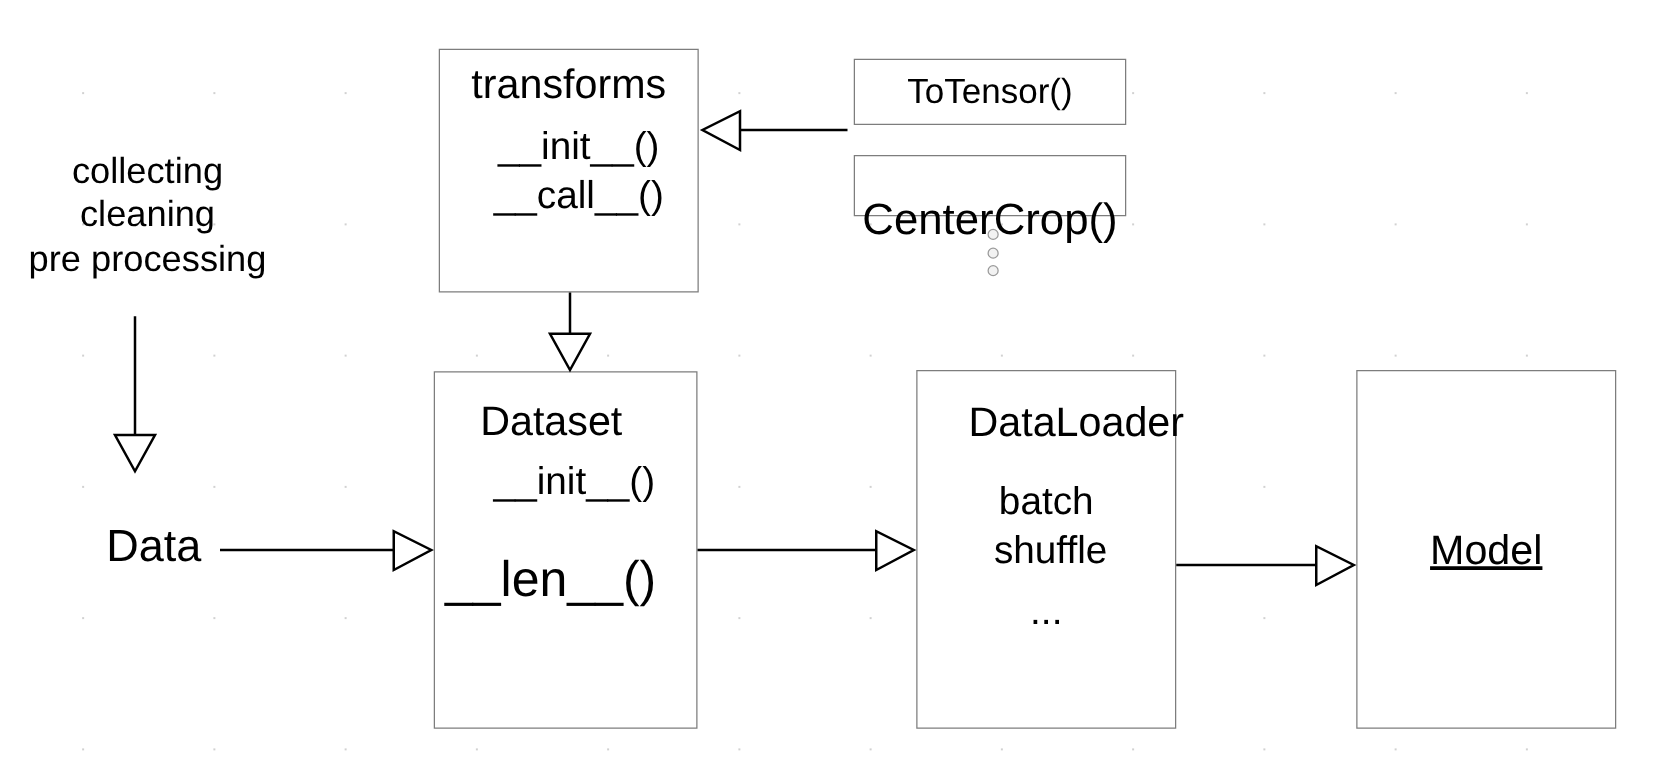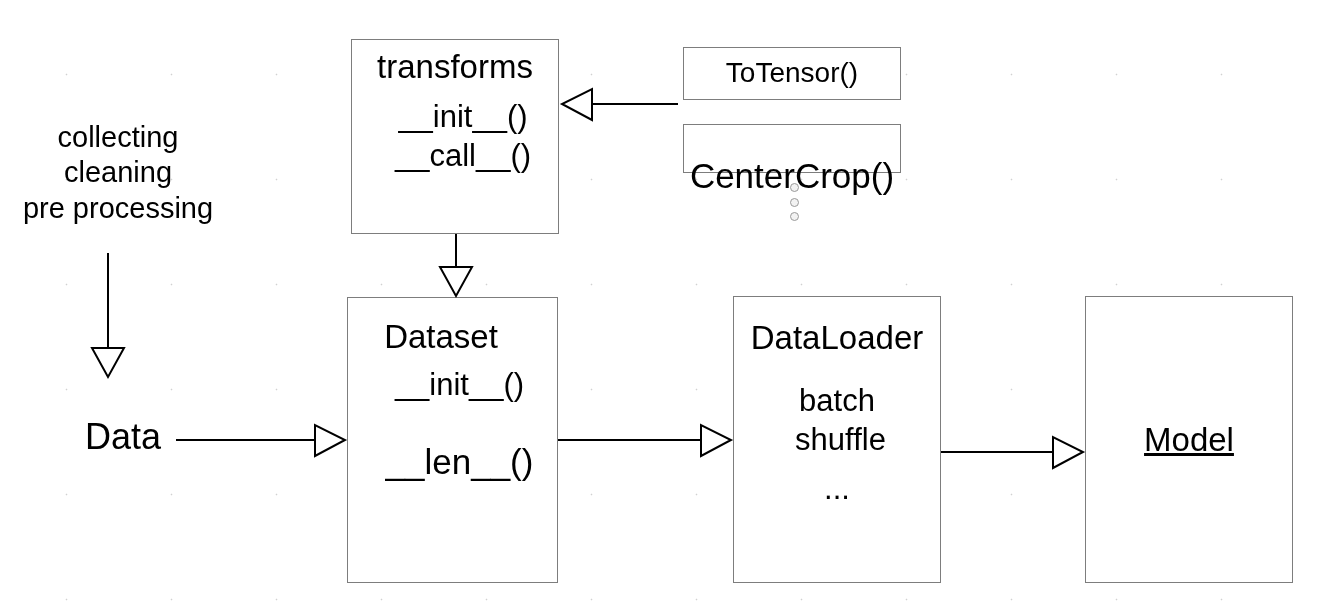--- a/index.html
+++ b/index.html
@@ -133,23 +133,23 @@
   </div>
 
   <div class="node-title" style="left:58px; top:419px; width:130px; font-size:36px;text-align:center;">Data</div>
 
   <div class="node-title" style="left:351px; top:50px; width:208px; font-size:33px;">transforms</div>
   <div class="mono-line" style="left:365px; top:101px; width:196px; font-size:31px;">__init__()</div>
   <div class="mono-line" style="left:365px; top:140px; width:196px; font-size:31px;">__call__()</div>
 
   <div class="node-title" style="left:347px; top:320px; width:188px; font-size:33px;">Dataset</div>
   <div class="mono-line" style="left:361px; top:369px; width:197px; font-size:31px;">__init__()</div>
-  <div class="mono-line" style="left:361px; top:444px; width:197px; font-size:35px;text-align:center;">__len__()</div>
+  <div class="mono-line" style="left:342px; top:444px; width:197px; font-size:40px;text-align:center;">__len__()</div>
 
-  <div class="node-title" style="left:733px; top:321px; width:208px; font-size:33px;">DataLoader</div>
+  <div class="node-title" style="left:733px; top:321px; width:208px; font-size:33px;padding-left:24px;">DataLoader</div>
   <div class="mono-line" style="left:733px; top:385px; width:208px; font-size:31px;text-align:center;">batch</div>
   <div class="mono-line" style="left:733px; top:424px; width:215px; font-size:31px;">shuffle</div>
   <div class="mono-line" style="left:733px; top:473px; width:208px; font-size:31px;">...</div>
 
   <div class="node-title" style="left:1085px; top:423px; width:208px; font-size:33px;text-decoration:underline;">Model</div>
 
   <div class="node-title" style="left:683px; top:59px; width:218px; font-size:28px;">ToTensor()</div>
   <div class="node-title" style="left:683px; top:134px; width:218px; font-size:35px;margin-top:24px;">CenterCrop()</div>
 
   <div class="dots-col" style="left:787px; top:183px; width:14px; height:38px;">

